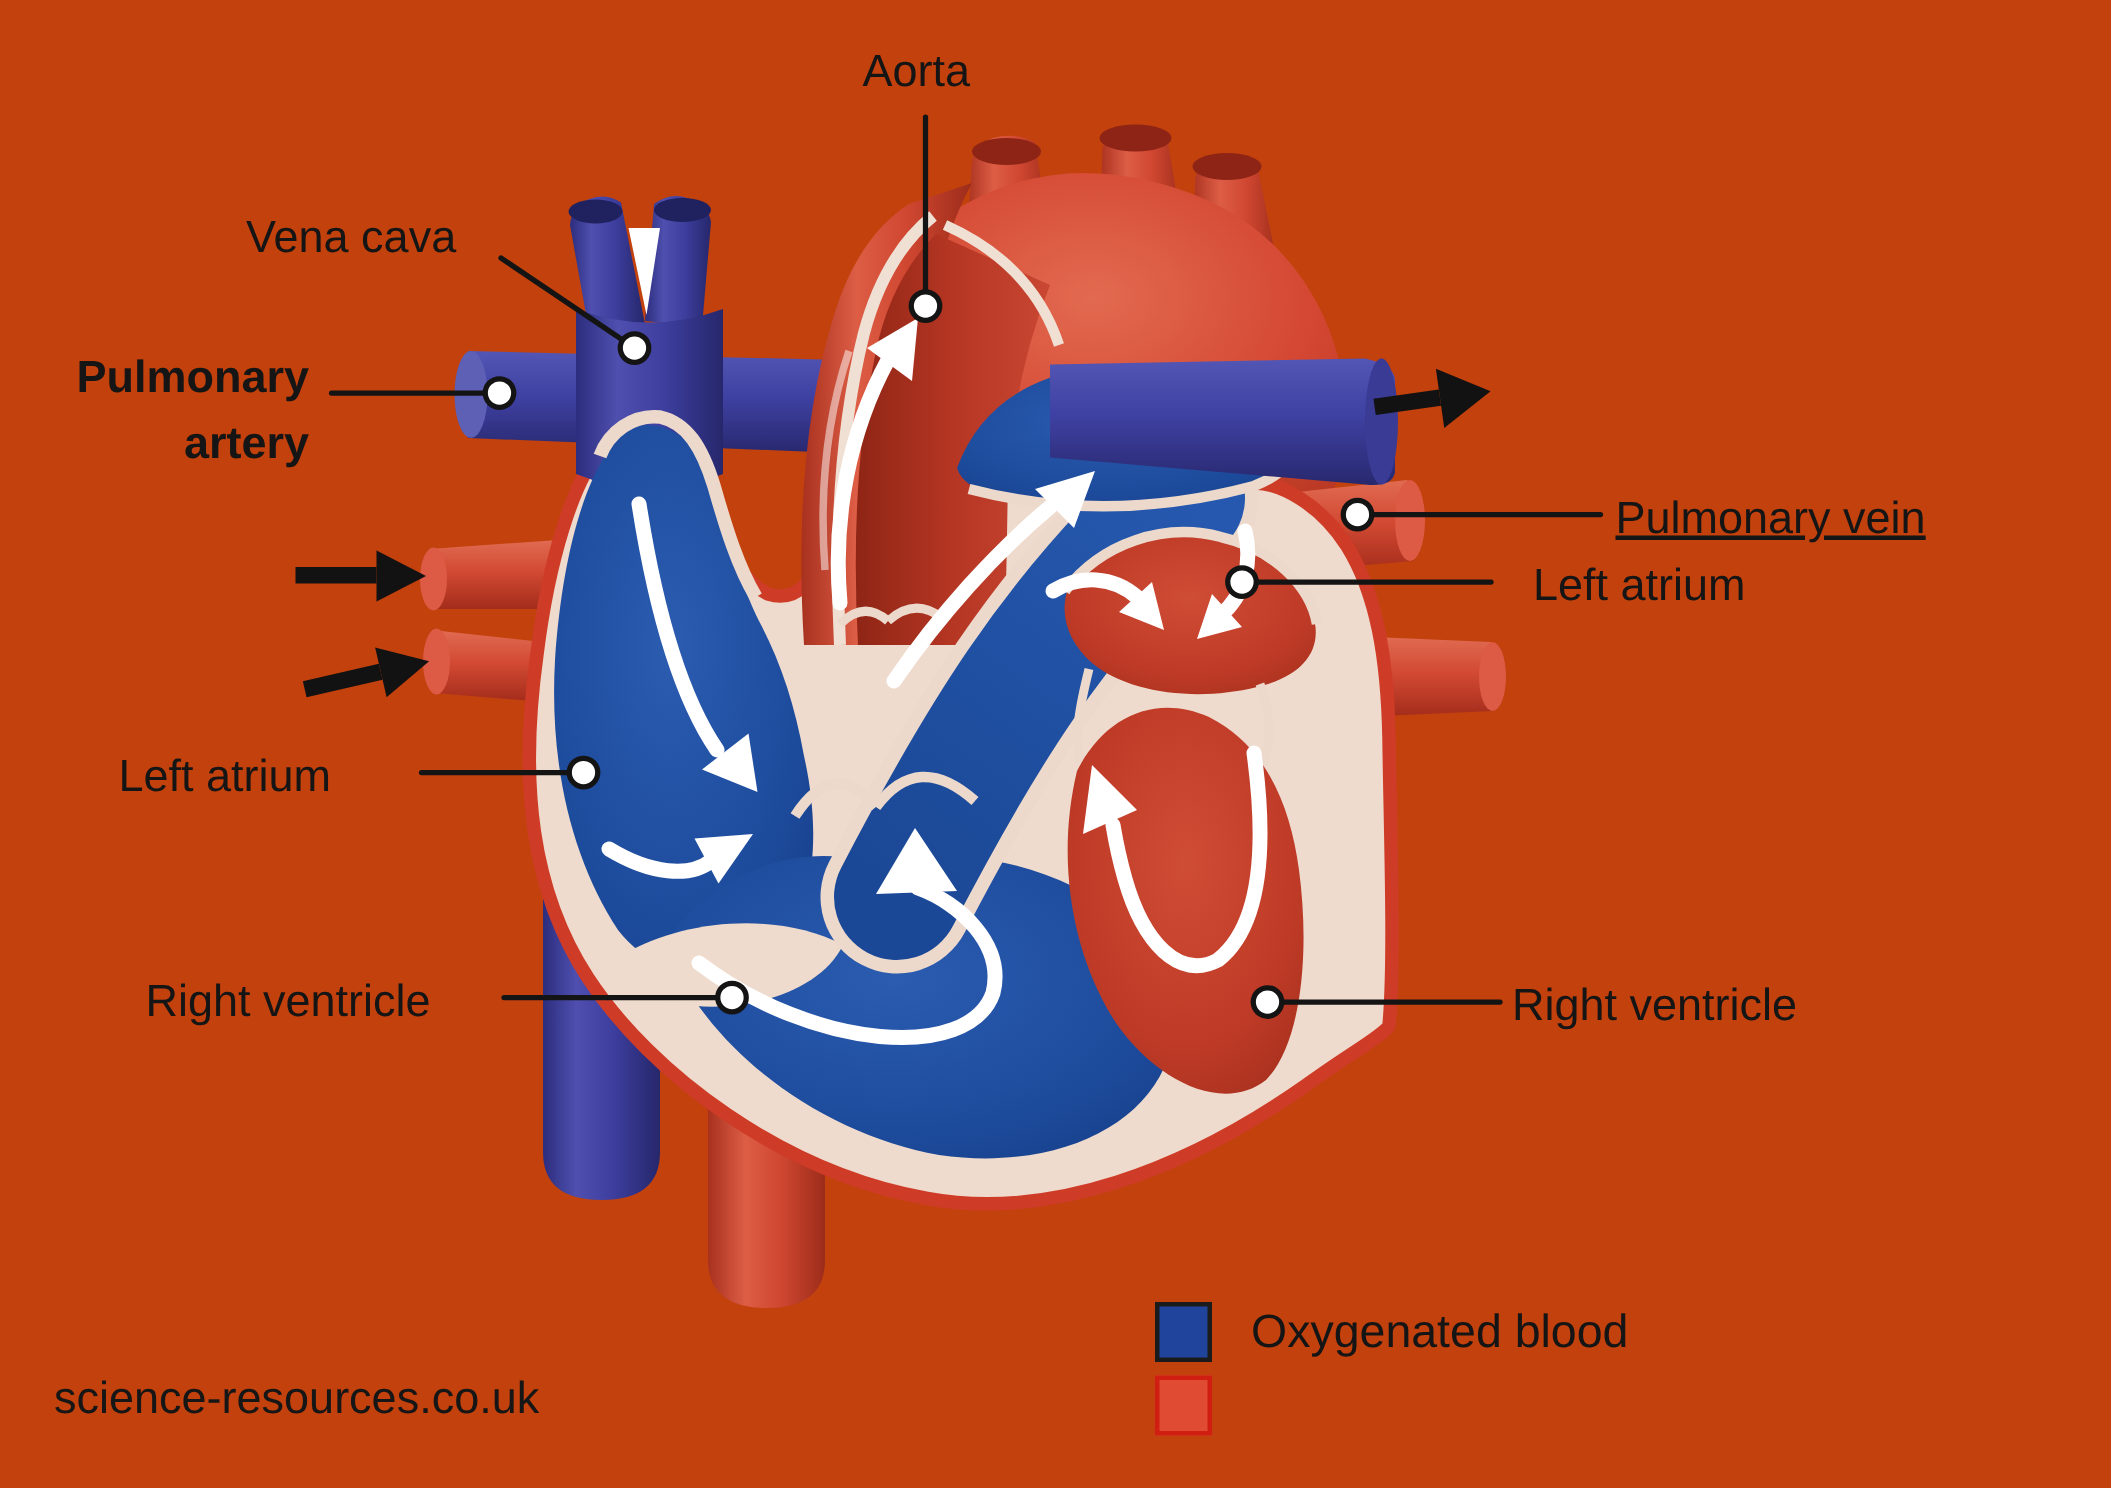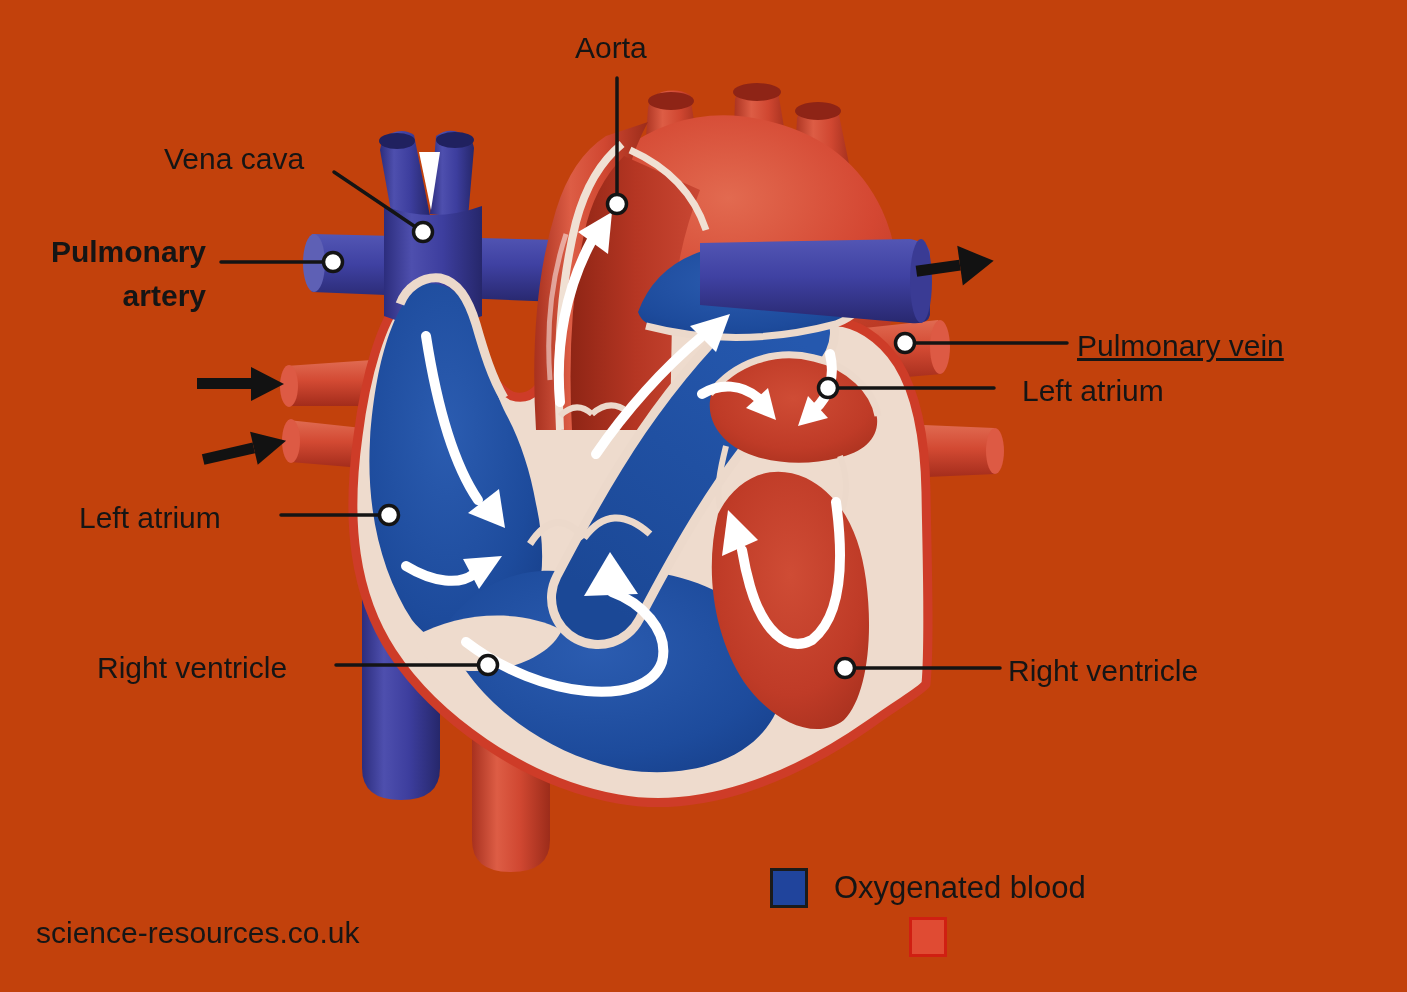--- a/index.html
+++ b/index.html
@@ -1,21 +1,21 @@
 <!DOCTYPE html>
 <html><head>
 <meta charset="utf-8">
 <style>
   html,body{margin:0;padding:0;background:#fff;}
   #stage{position:relative;width:1407px;height:992px;background:#c2410c;overflow:hidden;
          font-family:"Liberation Sans", sans-serif;color:#151515;}
   #art{position:absolute;left:0;top:0;width:1407px;height:992px;}
   .lbl{position:absolute;font-size:30px;line-height:36px;white-space:nowrap;color:#151515;}
   .lbl2{position:absolute;font-size:30px;line-height:44px;text-align:right;color:#151515;font-weight:bold;}
-  #legend{position:absolute;left:770px;top:868px;display:flex;flex-direction:column;gap:9px;align-items:center;}
+  #legend{position:absolute;left:770px;top:868px;display:flex;flex-direction:column;gap:9px;}
   .legrow{display:flex;align-items:center;gap:26px;}
   .swatch{width:38px;height:40px;box-sizing:border-box;border:3px solid #1b1b1b;}
   .legtext{font-size:31px;color:#151515;}
   #watermark{position:absolute;left:36px;top:916px;font-size:30px;color:#161616;}
 </style>
 </head>
 <body>
 
 <div id="stage">
 

